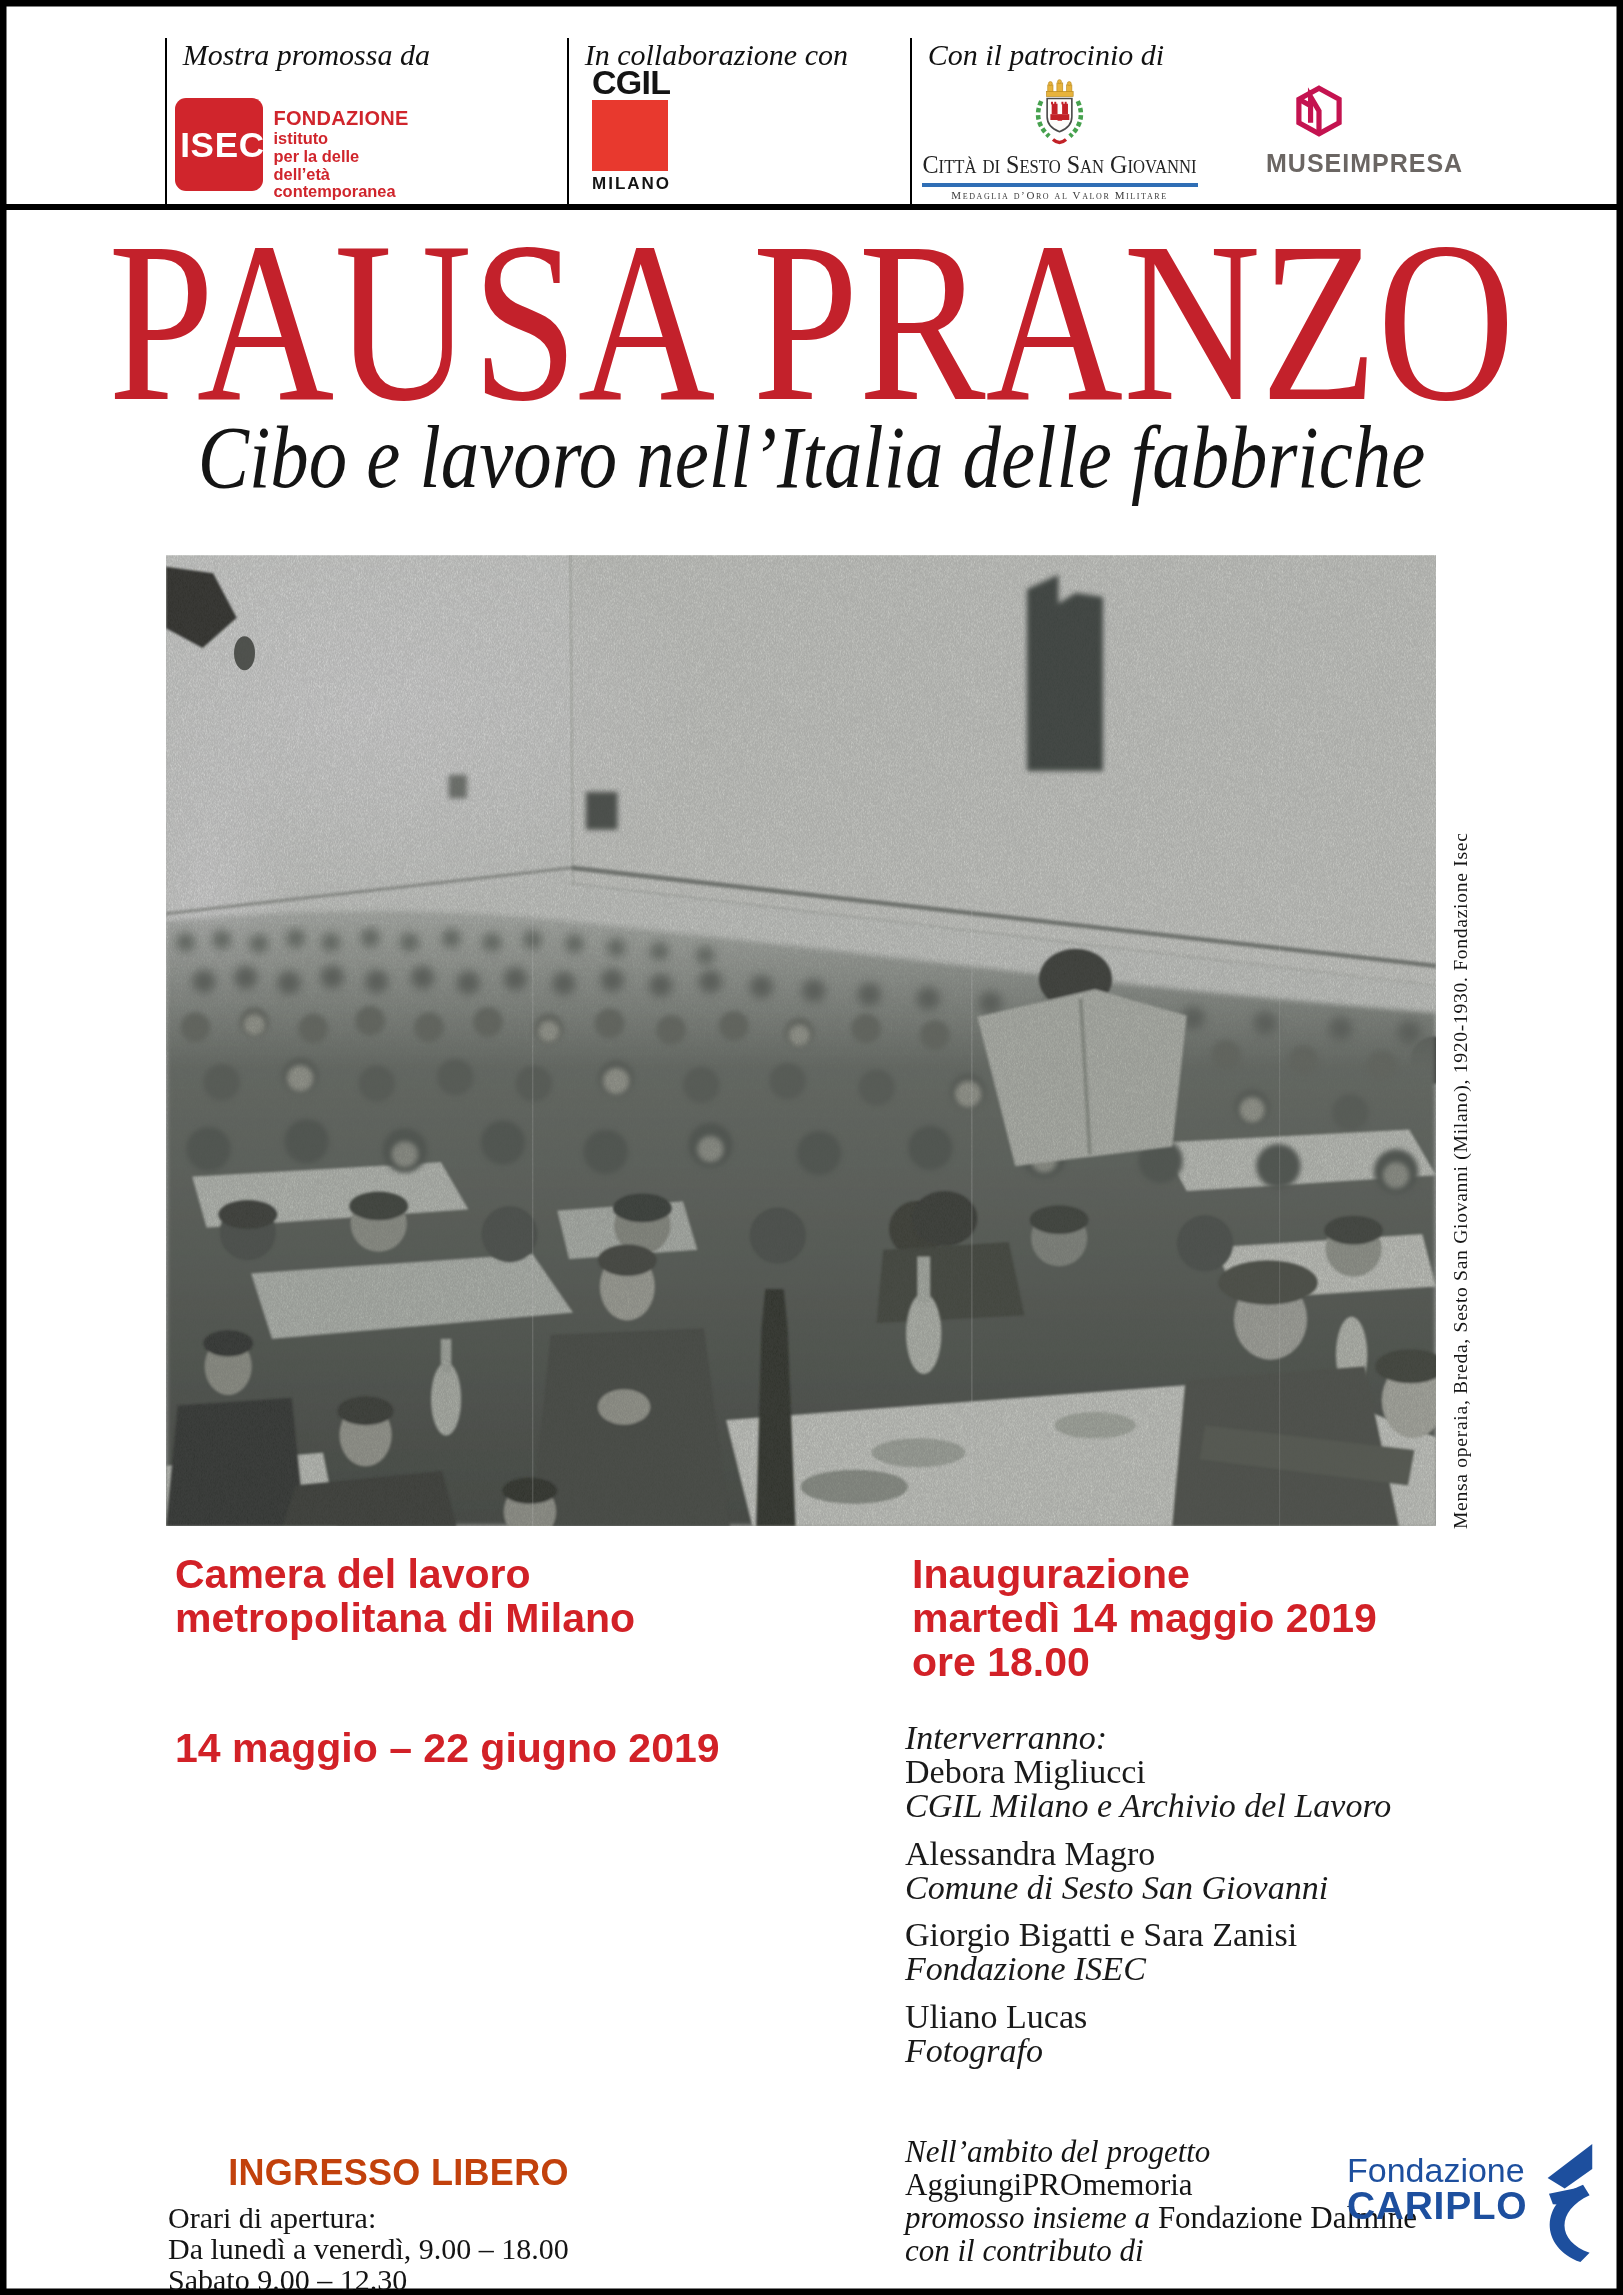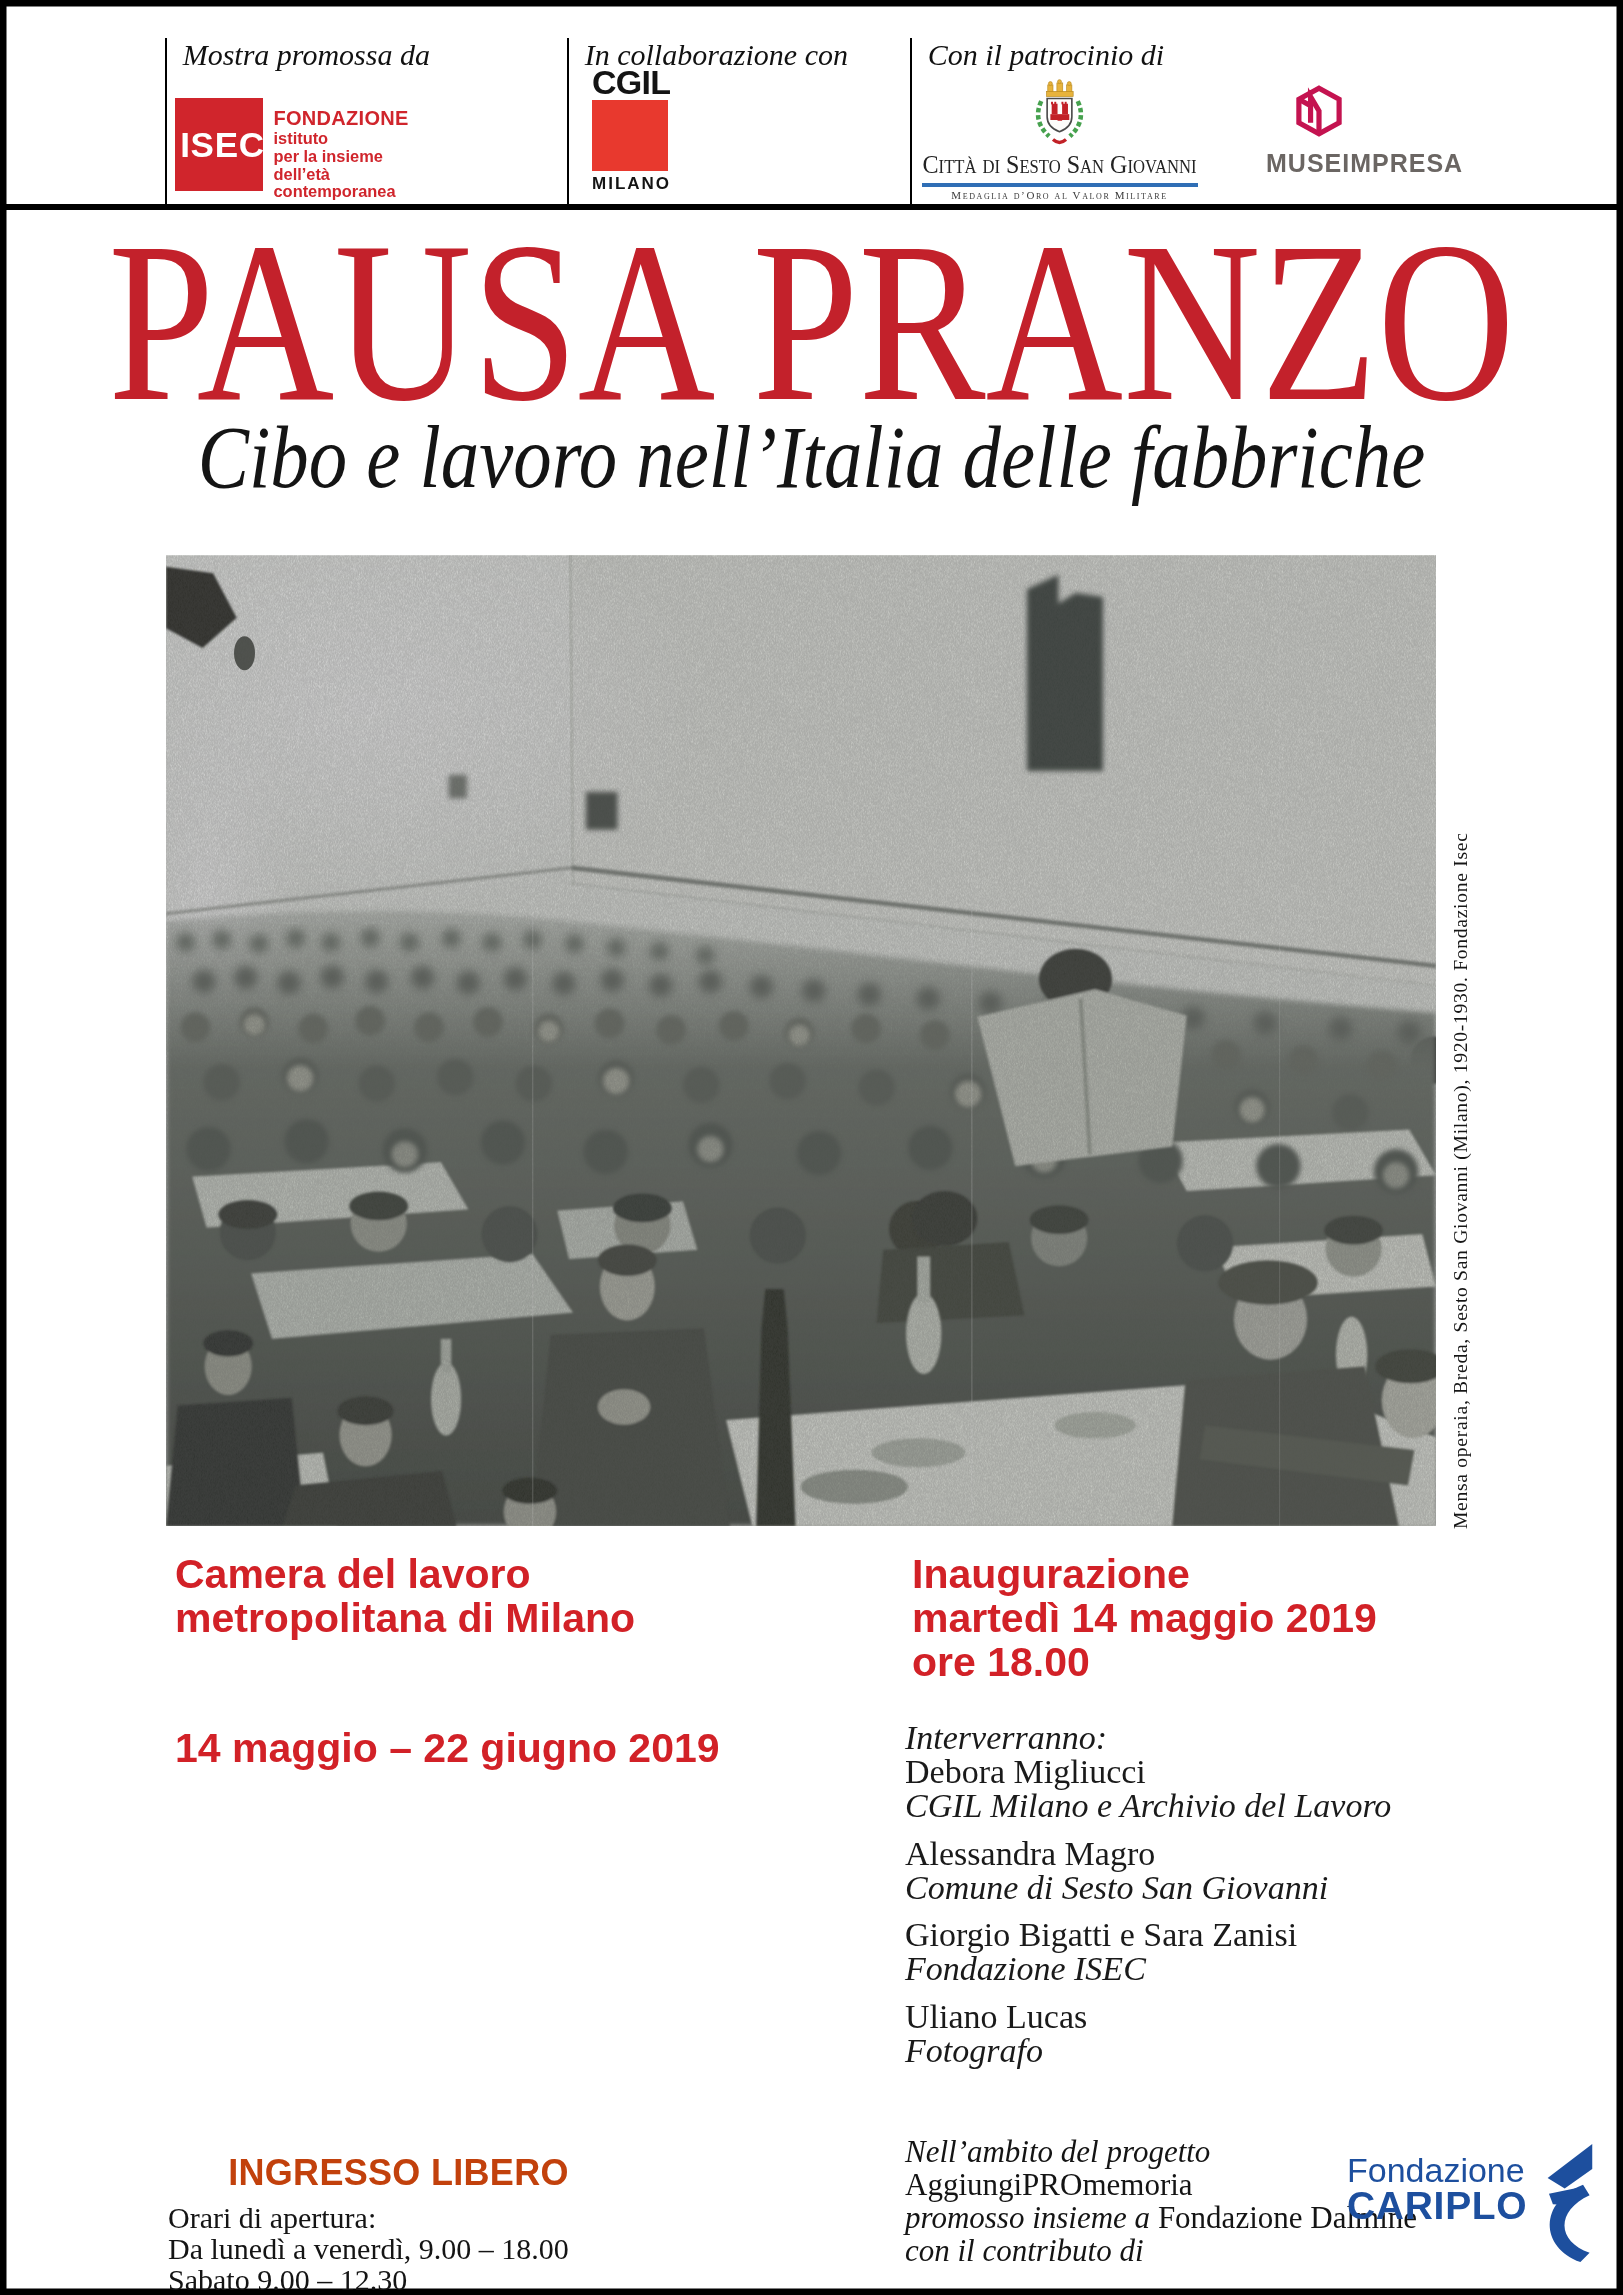--- a/index.html
+++ b/index.html
@@ -12,21 +12,21 @@
     color:#1a1a1a;
     overflow:hidden;
   }
 
   
   .hdr-group{position:absolute;top:38px;height:169px;border-left:2.6px solid #000;padding-left:15.7px;}
   .hdr-label{font-style:italic;font-size:30px;color:#111;line-height:1.1;white-space:nowrap;text-align:right;}
 
   
   .isec-lockup{position:absolute;left:175px;top:98px;display:flex;}
-  .isec-square{width:88px;height:93px;background:#d0252c;display:flex;align-items:center;}
+  .isec-square{width:88px;height:93px;background:#d0252c;display:flex;align-items:center;border-radius:11px;}
   .isec-acronym{color:#fff;font-family:"Liberation Sans",sans-serif;font-weight:bold;font-size:35px;letter-spacing:0.7px;margin-left:1.3px;}
   .isec-text{margin-left:10.5px;color:#d0252c;font-family:"Liberation Sans",sans-serif;}
   .isec-fondazione{font-weight:bold;font-size:20px;letter-spacing:0.3px;margin-top:9.2px;}
   .isec-desc{font-weight:bold;font-size:16.4px;line-height:17.7px;}
 
   
   .cgil-lockup{position:absolute;left:592px;top:65px;width:76px;}
   .cgil-name{font-family:"Liberation Sans",sans-serif;font-weight:900;font-size:34px;letter-spacing:-0.7px;color:#141414;line-height:1;}
   .cgil-square{width:76px;height:71px;background:#e8392e;margin-top:1.3px;}
   .cgil-city{font-family:"Liberation Sans",sans-serif;font-weight:bold;font-size:17px;letter-spacing:2px;color:#141414;margin-top:2.6px;}
@@ -99,21 +99,21 @@
           <line x1="10" y1="40" x2="36" y2="22"></line>
           <line x1="16" y1="76" x2="34" y2="58"></line>
         </g>
       </svg>
       <span class="isec-acronym">ISEC</span>
     </div>
     <div class="isec-text">
       <div class="isec-fondazione">FONDAZIONE</div>
       <div class="isec-desc">
         <div>istituto</div>
-        <div>per la insieme</div>
+        <div>per la delle</div>
         <div>dell’età</div>
         <div>contemporanea</div>
       </div>
     </div>
   </div>
 
   <div class="hdr-group" style="left:567px;">
     <div class="hdr-label">In collaborazione con</div>
   </div>
 

